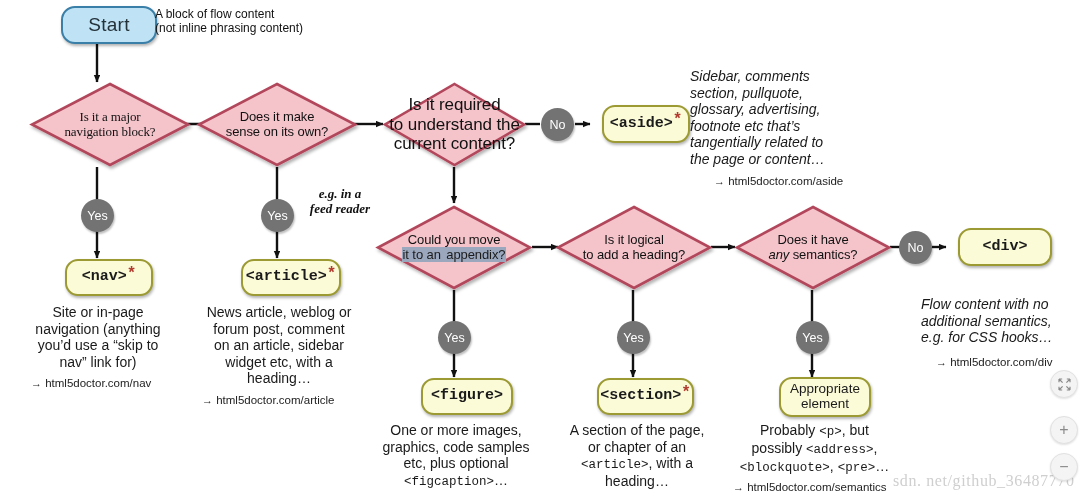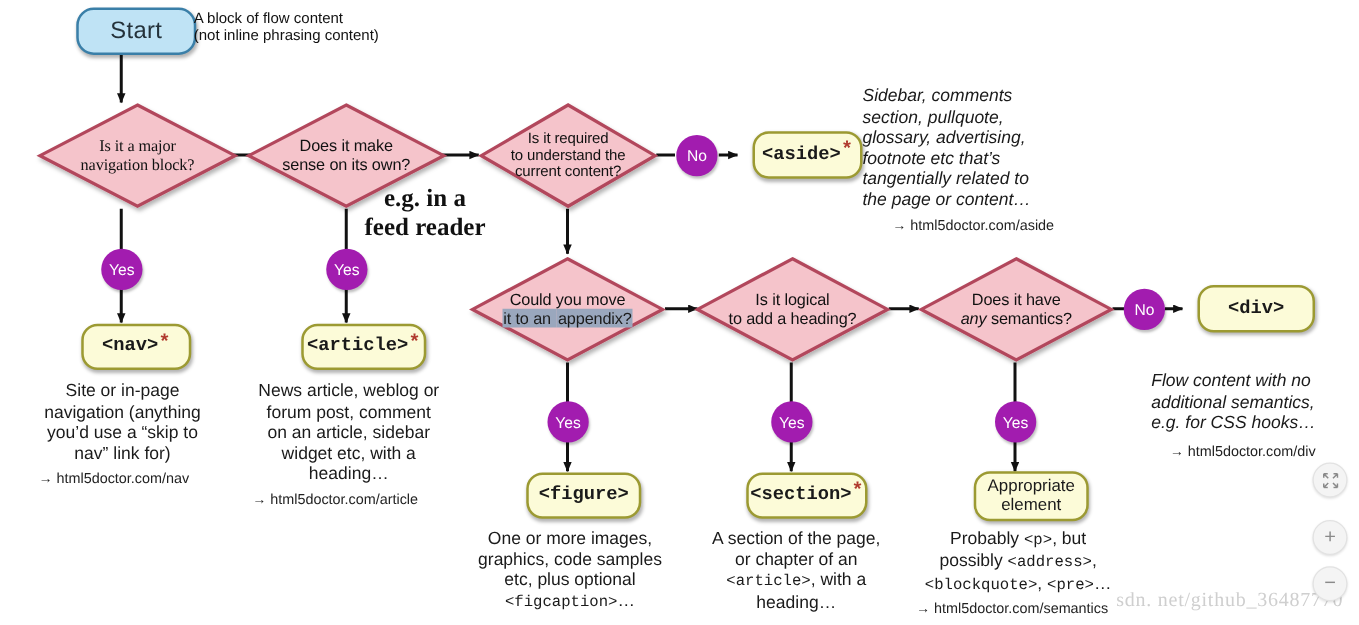--- a/index.html
+++ b/index.html
@@ -89,28 +89,28 @@
     display: flex;
     align-items: center;
     justify-content: center;
     text-align: center;
     font-size: 13px;
     line-height: 1.15;
     color: #111;
     letter-spacing: -0.1px;
     pointer-events: none;
   }
-  .diamond-label.small { font-size: 12px; }
+  .diamond-label.small { font-size: 17px; }
   .diamond-label em { font-style: italic; }
 
   
   .ynode {
     position: absolute;
     border-radius: 50%;
-    background: #a21caf;
+    background: #737373;
     color: #ffffff;
     display: flex;
     align-items: center;
     justify-content: center;
     font-size: 12.5px;
     box-shadow: 1px 2px 2px rgba(0,0,0,0.25);
   }
 
   
   .caption {
@@ -126,24 +126,26 @@
     font-size: 12.5px;
   }
   .note {
     position: absolute;
     font-size: 12px;
     line-height: 1.2;
     color: #111;
   }
   .note.italic-serif {
     font-family: "Liberation Serif", serif;
+    font-style: italic;
     font-weight: bold;
-    font-size: 20px;
+    font-size: 13px;
     text-align: center;
     line-height: 1.15;
+    margin-top: 39px;
   }
   .link {
     position: absolute;
     font-size: 11.5px;
     color: #222;
     white-space: nowrap;
   }
   .link .arrow { font-size: 11px; }
 
   

